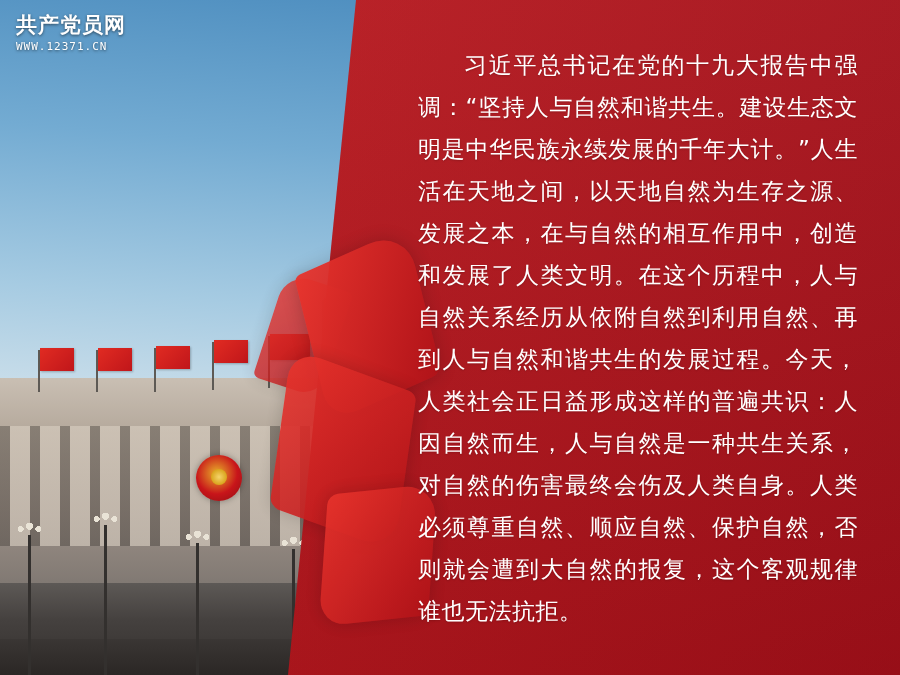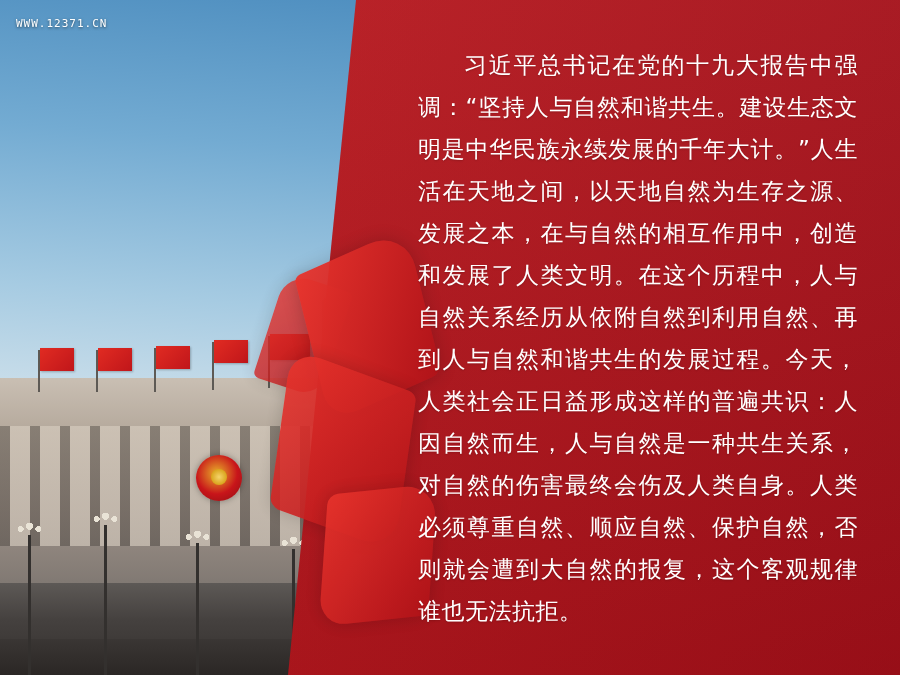--- a/index.html
+++ b/index.html
@@ -249,20 +249,21 @@
       <div class="head"></div>
     </div>
     <div class="lamp" style="left:196px; height:132px;">
       <div class="head"></div>
     </div>
     <div class="lamp" style="left:292px; height:126px;">
       <div class="head"></div>
     </div>
 
     <div class="logo">
+      <div class="logo-main">共产党员网</div>
       <div class="logo-url">WWW.12371.CN</div>
     </div>
   </div>
 
   <div class="red-panel">
     <div class="sheen"></div>
   </div>
 
   <div class="ribbon">
     <div class="fold f4"></div>

